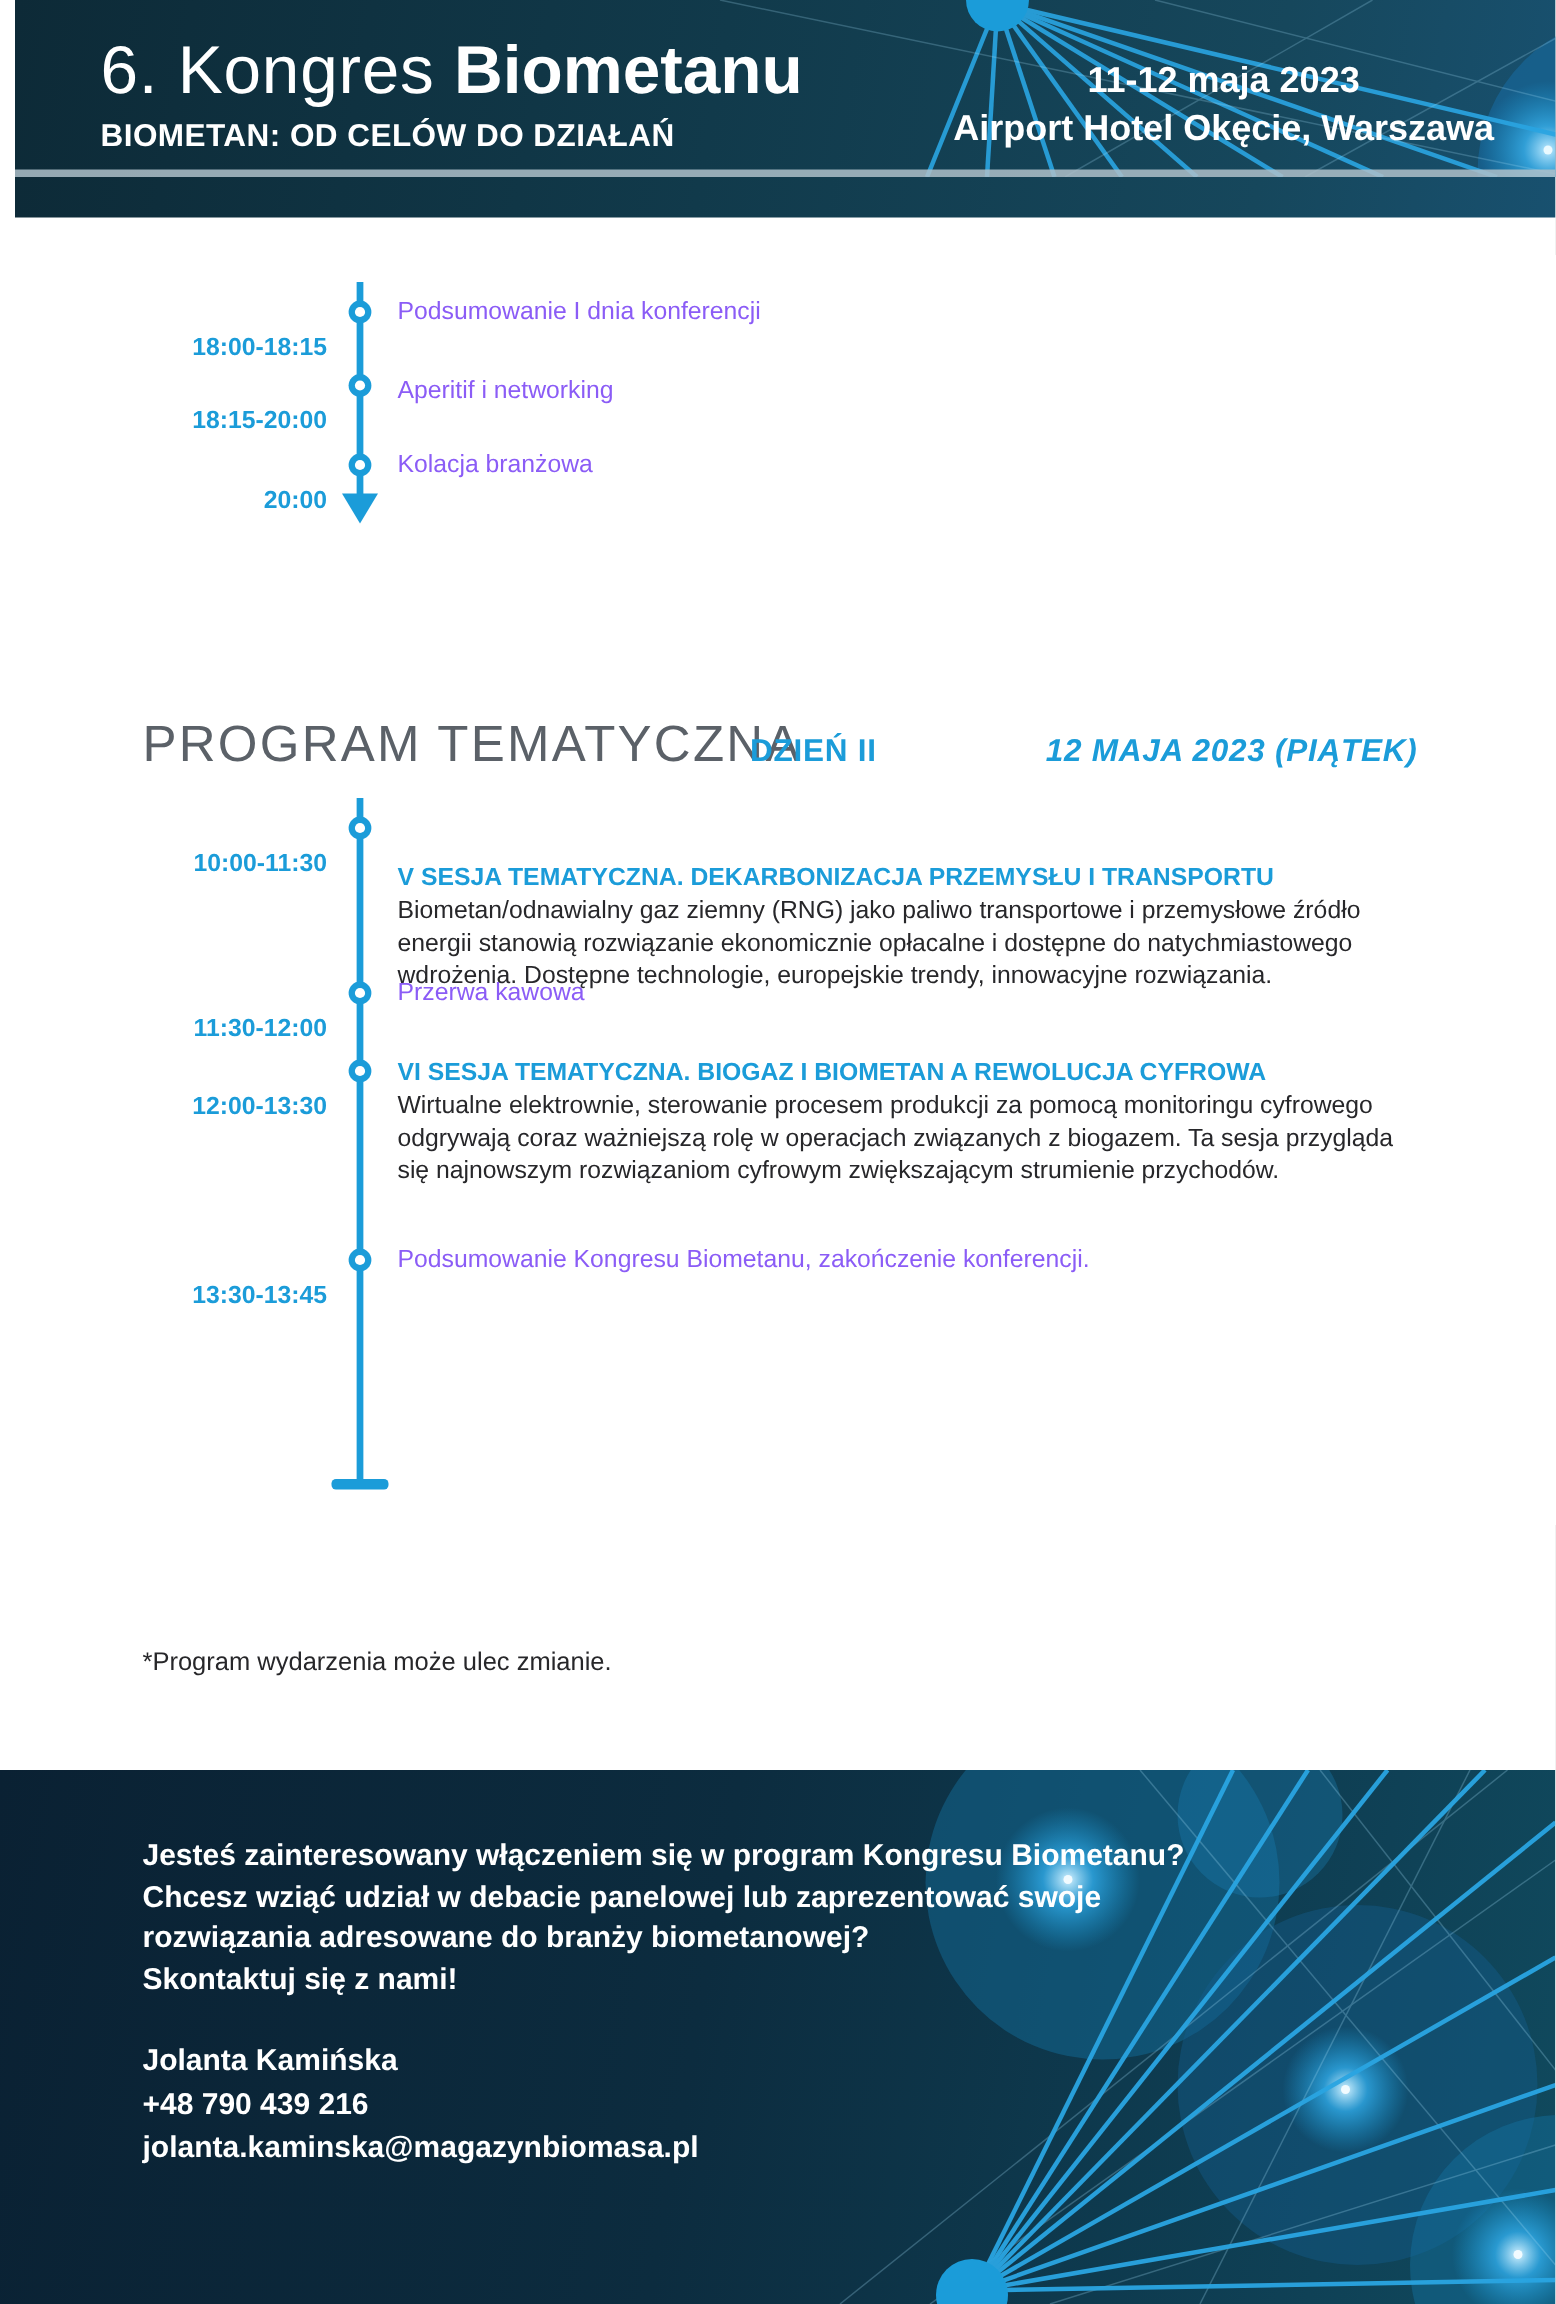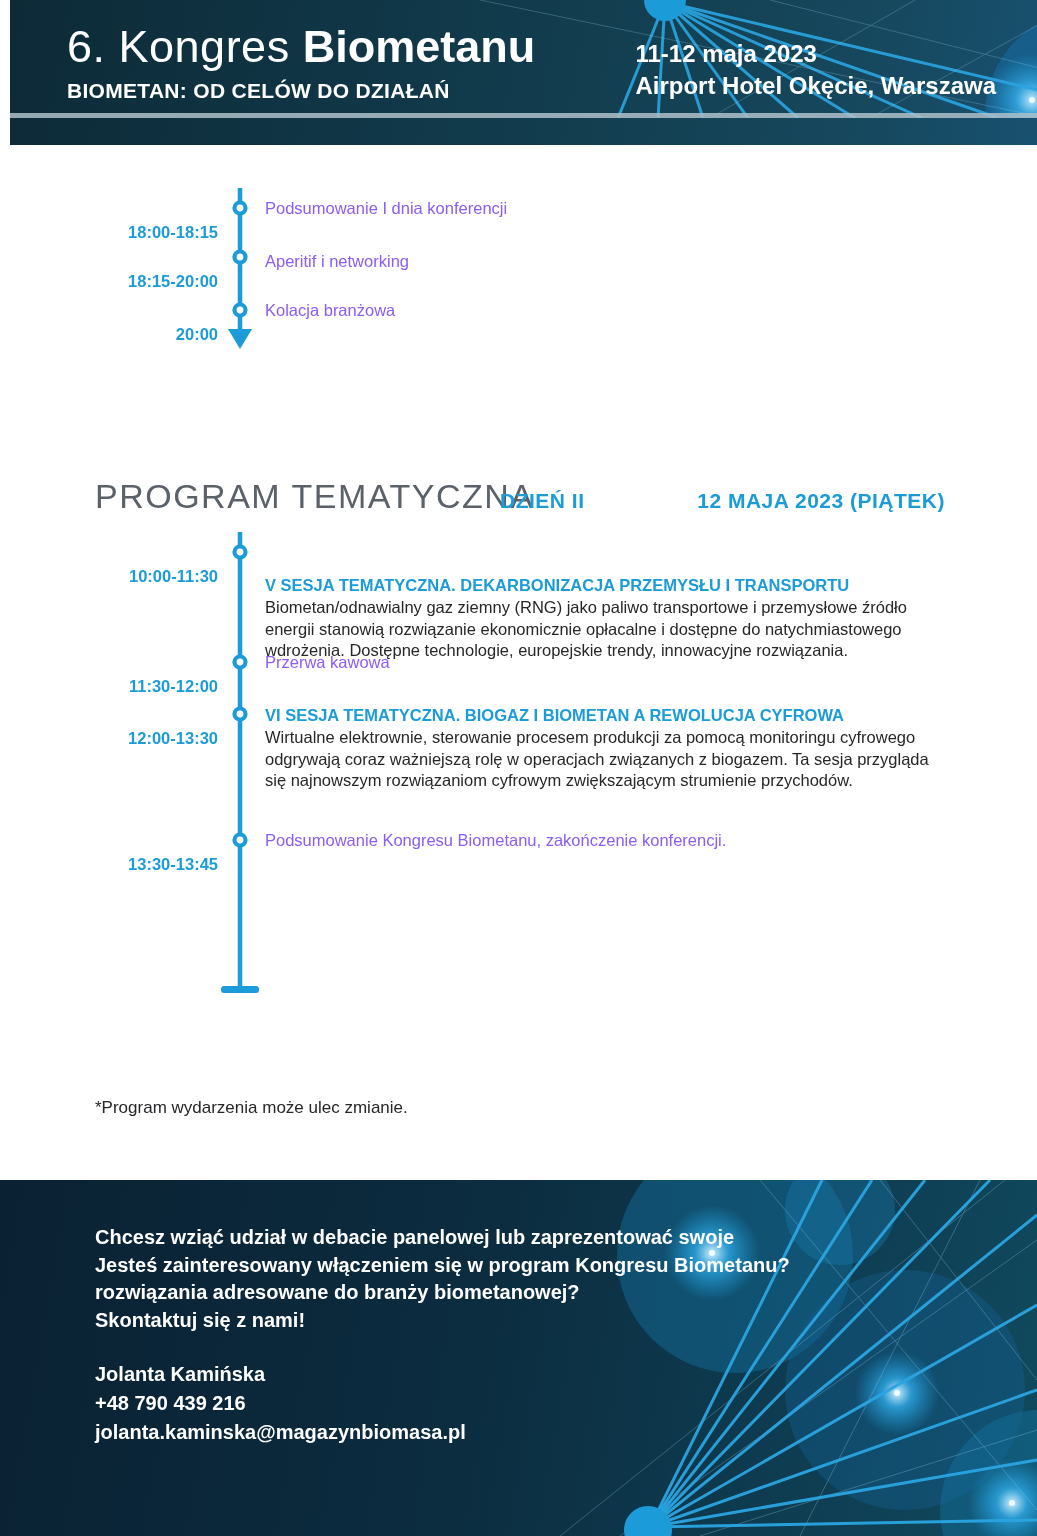--- a/index.html
+++ b/index.html
@@ -9,38 +9,38 @@
   
   .hdr{position:absolute;left:10px;top:0;width:1037px;height:145px;
        background:linear-gradient(100deg,#0d2a37 0%,#113a4b 45%,#16475c 80%,#185170 100%);}
   .hdr-edge{position:absolute;left:0;top:113px;width:1037px;height:5px;background:#aebfc9;opacity:.85;}
   .hdr svg{position:absolute;left:0;top:0;}
   .hdr-title{position:absolute;left:57px;top:24px;font-size:45px;line-height:1;color:#ffffff;
              font-weight:300;letter-spacing:.5px;white-space:nowrap;}
   .hdr-title b{font-weight:800;letter-spacing:0;}
   .hdr-sub{position:absolute;left:57px;top:79px;font-size:21px;font-weight:700;color:#ffffff;
            letter-spacing:.3px;white-space:nowrap;}
-  .hdr-right{position:absolute;right:51px;top:42px;text-align:left;color:#ffffff;}
+  .hdr-right{position:absolute;right:51px;top:42px;text-align:center;color:#ffffff;}
   .hdr-date{font-size:24px;font-weight:800;line-height:1;}
   .hdr-venue{font-size:24px;font-weight:700;line-height:1;margin-top:8px;}
 
   
   .time{position:absolute;left:40px;width:178px;text-align:right;transform:translateY(-50%);
         color:#1b9cd9;font-weight:700;font-size:16.5px;white-space:nowrap;margin-top:24px;}
   .tl-label{position:absolute;left:265px;transform:translateY(-50%);color:#8b5cf6;
             font-size:16.5px;white-space:nowrap;}
   .tl-svg{position:absolute;pointer-events:none;}
 
   
   .d2-heading{position:absolute;left:95px;top:477px;font-size:34px;font-weight:100;
               color:#5b6168;letter-spacing:1.5px;white-space:nowrap;}
   .d2-daylabel{position:absolute;left:500px;top:489px;font-size:21px;font-weight:800;
                color:#1b9cd9;letter-spacing:.5px;white-space:nowrap;}
   .d2-date{position:absolute;right:92px;top:489px;font-size:21px;font-weight:800;
-           color:#1b9cd9;letter-spacing:.5px;white-space:nowrap;}
+           color:#1b9cd9;letter-spacing:.5px;white-space:nowrap;font-style:italic;}
 
   .session{position:absolute;left:265px;width:675px;}
   .session .s-title{display:block;color:#1b9cd9;font-weight:700;font-size:16.5px;line-height:22px;}
   .session .s-desc{margin:1px 0 0 0;color:#27272a;font-size:16.5px;line-height:21.5px;}
 
   .footnote{position:absolute;left:95px;top:1098px;color:#27272a;font-size:17px;}
 
   
   .ftr{position:absolute;left:0;top:1180px;width:1037px;height:356px;
        background:linear-gradient(100deg,#0a2133 0%,#0c2c3f 45%,#0f4156 85%,#104a5e 100%);}
@@ -188,22 +188,22 @@
         <line x1="650" y1="347" x2="1037" y2="35"></line>
         <line x1="650" y1="347" x2="1037" y2="125"></line>
         <line x1="650" y1="347" x2="1037" y2="210"></line>
         <line x1="650" y1="347" x2="1037" y2="280"></line>
         <line x1="650" y1="347" x2="1037" y2="340"></line>
       </g>
       <circle cx="648" cy="350" r="24" fill="#1b9cd9"></circle>
     </svg>
   </div>
   <div class="ftr-invite">
+    <div>Jesteś zainteresowany włączeniem się w program Kongresu Biometanu?</div>
     <div>Chcesz wziąć udział w debacie panelowej lub zaprezentować swoje</div>
-    <div>Jesteś zainteresowany włączeniem się w program Kongresu Biometanu?</div>
     <div>rozwiązania adresowane do branży biometanowej?</div>
     <div>Skontaktuj się z nami!</div>
   </div>
   <div class="ftr-contact">
     <div>Jolanta Kamińska</div>
     <div>+48 790 439 216</div>
     <div>jolanta.kaminska@magazynbiomasa.pl</div>
   </div>
 
 </div>

